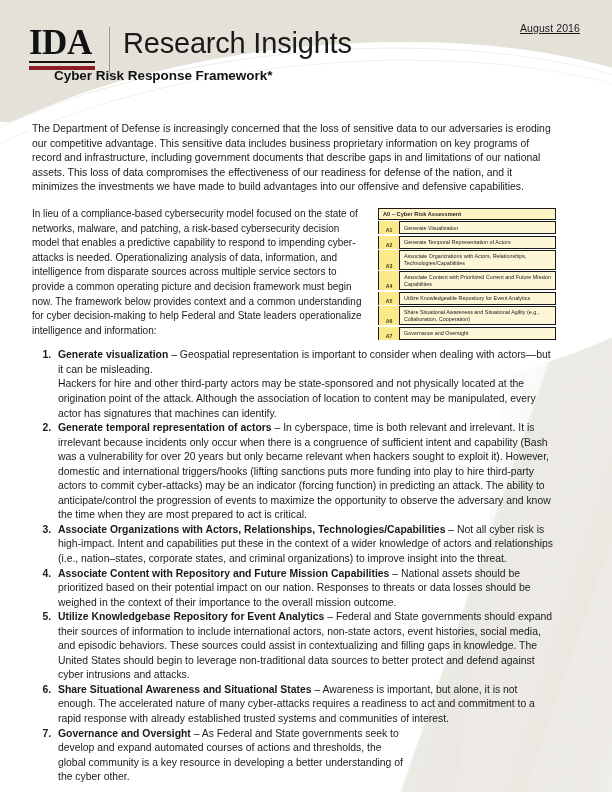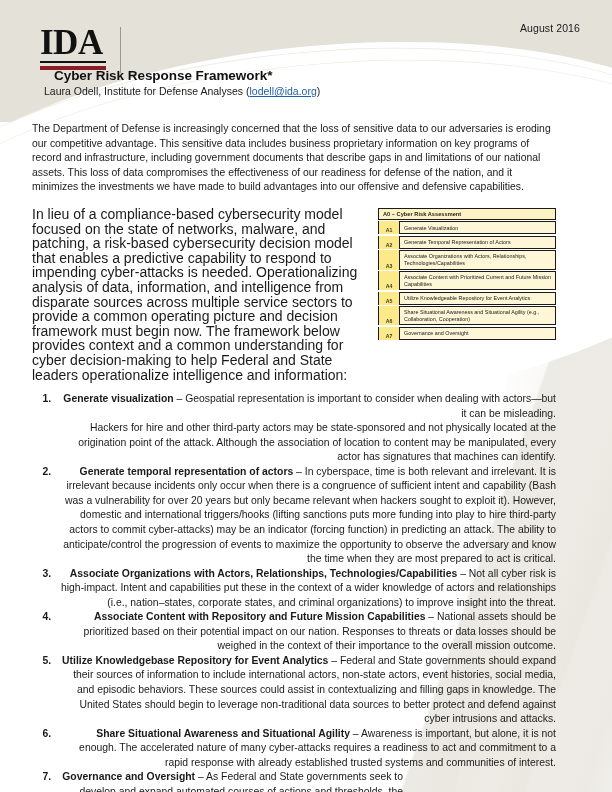--- a/index.html
+++ b/index.html
@@ -95,24 +95,25 @@
     width: 612px;
     height: 118px;
   }
   .issue-date {
     position: absolute;
     right: 32px;
     top: 22px;
     font-size: 10.5px;
     letter-spacing: .1px;
     color: #1a1a1a;
+    text-decoration: underline;
   }
   .logo-row {
     position: absolute;
-    left: 40px;
+    left: 29px;
     top: 26px;
     display: flex;
     align-items: flex-start;
   }
   .ida-mark {
     display: block;
   }
   .ida-word {
     font-family: "Liberation Serif", serif;
     font-weight: bold;
@@ -182,21 +183,21 @@
     line-height: 14.6px;
     margin: 0 0 12px 0;
     text-align: left;
     color: #1a1a1a;
   }
   .two-col {
     position: relative;
     width: 524px;
   }
   p.second {
-    font-size: 14px;
+    font-size: 10px;
     line-height: 14.6px;
     margin: 0;
     width: 336px;
     color: #1a1a1a;
   }
 
   
   .framework {
     position: absolute;
     right: 0;
@@ -267,21 +268,20 @@
   ol.points {
     margin: 10px 0 0 0;
     padding: 0 0 0 22px;
     font-size: 10.4px;
     line-height: 14.55px;
     color: #1a1a1a;
   }
   ol.points > li {
     margin-bottom: 0px;
     padding-left: 4px;
-    text-align: right;
   }
   ol.points > li::marker {
     font-weight: bold;
   }
   .pt-title { font-weight: bold; }
   li.narrow-start .narrow-lines {
     display: block;
     width: 345px;
   }
 </style>
@@ -301,26 +301,26 @@
 
     <div class="masthead">
       <div class="issue-date">August 2016</div>
       <div class="logo-row">
         <div class="ida-mark">
           <div class="ida-word">IDA</div>
           <div class="ida-rule-top"></div>
           <div class="ida-rule-bottom"></div>
         </div>
         <div class="logo-divider"></div>
+        <div class="insights-title">Research Insights</div>
       </div>
     </div>
 
     <div class="article-head">
       <h1 class="article-title">Cyber Risk Response Framework*</h1>
-      <p class="article-byline"><span>Laura Odell, Institute for Defense Analyses (</span><a class="email-link" href="#">lodell@ida.org</a><span>)</span></p>
     </div>
 
     <div class="body-wrap">
 
       <p class="lead">The Department of Defense is increasingly concerned that the loss of sensitive data to our adversaries is eroding our competitive advantage. This sensitive data includes business proprietary information on key programs of record and infrastructure, including government documents that describe gaps in and limitations of our national assets. This loss of data compromises the effectiveness of our readiness for defense of the nation, and it minimizes the investments we have made to build advantages into our offensive and defensive capabilities.</p>
 
       <div class="two-col">
 
         <p class="second">In lieu of a compliance-based cybersecurity model focused on the state of networks, malware, and patching, a risk-based cybersecurity decision model that enables a predictive capability to respond to impending cyber-attacks is needed. Operationalizing analysis of data, information, and intelligence from disparate sources across multiple service sectors to provide a common operating picture and decision framework must begin now. The framework below provides context and a common understanding for cyber decision-making to help Federal and State leaders operationalize intelligence and information:</p>
 
@@ -393,21 +393,21 @@
         <li><span class="pt-title">Generate visualization</span><span> – Geospatial representation is important to consider when dealing with actors—but it can be misleading.</span><br><span>Hackers for hire and other third-party actors may be state-sponsored and not physically located at the origination point of the attack. Although the association of location to content may be manipulated, every actor has signatures that machines can identify.</span></li>
 
         <li><span class="pt-title">Generate temporal representation of actors</span><span> – In cyberspace, time is both relevant and irrelevant. It is irrelevant because incidents only occur when there is a congruence of sufficient intent and capability (Bash was a vulnerability for over 20 years but only became relevant when hackers sought to exploit it). However, domestic and international triggers/hooks (lifting sanctions puts more funding into play to hire third-party actors to commit cyber-attacks) may be an indicator (forcing function) in predicting an attack. The ability to anticipate/control the progression of events to maximize the opportunity to observe the adversary and know the time when they are most prepared to act is critical.</span></li>
 
         <li><span class="pt-title">Associate Organizations with Actors, Relationships, Technologies/Capabilities</span><span> – Not all cyber risk is high-impact. Intent and capabilities put these in the context of a wider knowledge of actors and relationships (i.e., nation–states, corporate states, and criminal organizations) to improve insight into the threat.</span></li>
 
         <li><span class="pt-title">Associate Content with Repository and Future Mission Capabilities</span><span> – National assets should be prioritized based on their potential impact on our nation. Responses to threats or data losses should be weighed in the context of their importance to the overall mission outcome.</span></li>
 
         <li><span class="pt-title">Utilize Knowledgebase Repository for Event Analytics</span><span> – Federal and State governments should expand their sources of information to include international actors, non-state actors, event histories, social media, and episodic behaviors. These sources could assist in contextualizing and filling gaps in knowledge. The United States should begin to leverage non-traditional data sources to better protect and defend against cyber intrusions and attacks.</span></li>
 
-        <li><span class="pt-title">Share Situational Awareness and Situational Agility</span><span> – Awareness is important, but alone, it is not enough. The accelerated nature of many cyber-attacks requires a readiness to act and commitment to a rapid response with already established trusted systems and communities of interest.</span></li>
+        <li><span class="pt-title">Share Situational Awareness and Situational States</span><span> – Awareness is important, but alone, it is not enough. The accelerated nature of many cyber-attacks requires a readiness to act and commitment to a rapid response with already established trusted systems and communities of interest.</span></li>
 
         <li class="narrow-start">
             <span class="narrow-lines"><span class="pt-title">Governance and Oversight</span><span> – As Federal and State governments seek to develop and expand automated courses of actions and thresholds, the global community is a key resource in developing a better understanding of the cyber other.</span></span>
           </li>
 
       </ol>
     </div>
 
   </div>
 </div>

